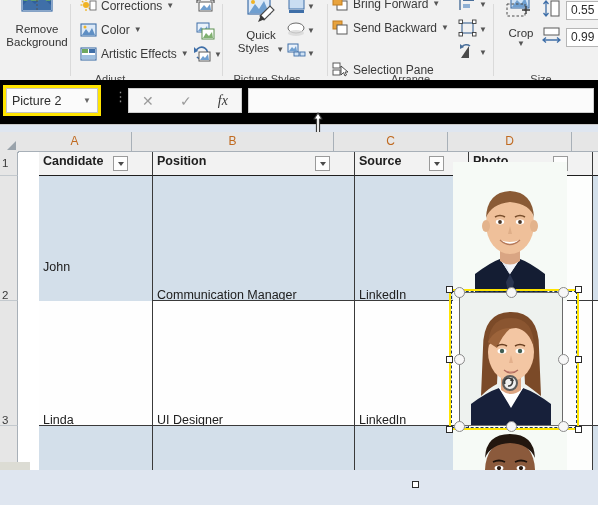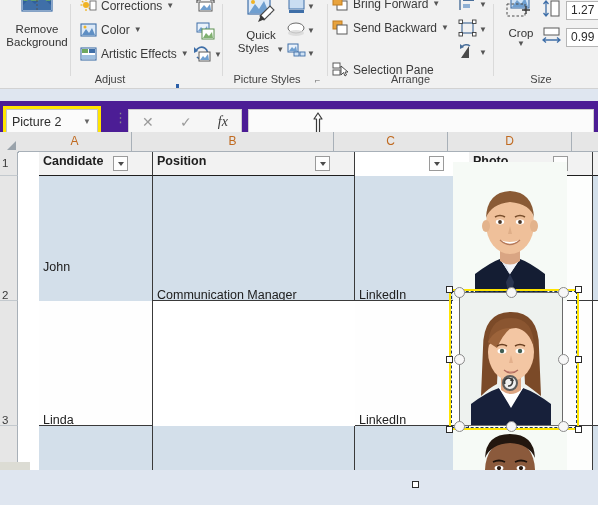--- a/index.html
+++ b/index.html
@@ -45,22 +45,22 @@
 
   
   .sizefield{
     position:absolute;height:19px;background:#fff;border:1px solid #b5b5b5;
     font-size:12px;color:#2b2b2b;padding:1px 2px 0 4px;box-sizing:border-box;
     overflow:hidden;white-space:nowrap;
   }
 
   
   .fbar{
-    position:absolute;left:0;top:101px;width:598px;height:44px;
-    background:#4c1d95;border-bottom:1px solid #c8c8c8;
+    position:absolute;left:0;top:80px;width:598px;height:44px;
+    background:#000000;border-bottom:1px solid #c8c8c8;
   }
   .namebox{
     position:absolute;left:6px;top:8px;width:92px;height:25px;
     background:#fbfbfb;border:1px solid #c4c4c4;box-sizing:border-box;
     display:flex;align-items:center;
   }
   .namebox .nbtext{padding-left:5px;font-size:12.5px;color:#2c2c2c;}
   .namebox .nbcaret{position:absolute;right:6px;font-size:8px;color:#666;}
   .nbhighlight{
     position:absolute;left:3px;top:5px;width:98px;height:31px;
@@ -374,21 +374,21 @@
         <span class="caret" style="display:block;margin:0;">▼</span>
       </div>
 
       <div class="icoonly" style="left:46px;top:0px;">
         <svg width="19" height="18" viewBox="0 0 19 18">
           <path d="M4 2 L4 15 M1.5 4 L4 1 L6.5 4 M1.5 13 L4 16 L6.5 13" stroke="#3f6fa8" stroke-width="1.3" fill="none"></path>
           <rect x="9" y="1" width="8" height="15" fill="#fff" stroke="#5a5a5a" stroke-width="1"></rect>
         </svg>
       </div>
       <div class="sizefield" style="left:70px;top:1px;width:34px;">
-        <span>1.27</span>
+        <span>0.55</span>
       </div>
 
       <div class="icoonly" style="left:46px;top:27px;">
         <svg width="19" height="18" viewBox="0 0 19 18">
           <rect x="2" y="1" width="15" height="7" fill="#fff" stroke="#5a5a5a" stroke-width="1"></rect>
           <path d="M2 13 L17 13 M4 10.5 L1 13 L4 15.5 M15 10.5 L18 13 L15 15.5" stroke="#3f6fa8" stroke-width="1.3" fill="none"></path>
         </svg>
       </div>
       <div class="sizefield" style="left:70px;top:28px;width:34px;">
         <span>0.99</span>
@@ -439,20 +439,21 @@
     <div class="cell hdr" style="left:18px;top:20px;width:114px;height:24px;">Candidate</div>
     <div class="filterbtn" style="left:113px;top:24px;">
         <i></i>
       </div>
 
     <div class="cell hdr" style="left:132px;top:20px;width:202px;height:24px;">Position</div>
     <div class="filterbtn" style="left:315px;top:24px;">
         <i></i>
       </div>
 
+    <div class="cell hdr" style="left:334px;top:20px;width:114px;height:24px;">Source</div>
     <div class="filterbtn" style="left:429px;top:24px;">
         <i></i>
       </div>
 
     <div class="cell hdr" style="left:448px;top:20px;width:124px;height:24px;">Photo</div>
     <div class="filterbtn" style="left:553px;top:24px;">
         <i></i>
       </div>
 
     <div class="cell hdr" style="left:572px;top:20px;width:26px;height:24px;border-right:none;"></div>
@@ -497,20 +498,23 @@
         <path d="M62 55 Q67 52 72 55" stroke="#7a4f2d" stroke-width="1.6" fill="none"></path>
 
         <path d="M57 64 L55 72 L59 72 Z" fill="#dfae88"></path>
         <path d="M47 78 Q57 86 67 78 Q57 82 47 78 Z" fill="#ffffff"></path>
         <path d="M47 78 Q57 87 67 78" stroke="#b5795a" stroke-width="1.3" fill="none"></path>
       </svg>
     </div>
 
     <div class="cell plain" style="left:18px;top:169px;width:114px;height:125px;padding-top:112px;">
       <span>Linda</span>
+    </div>
+    <div class="cell plain" style="left:132px;top:169px;width:202px;height:125px;padding-top:112px;">
+      <span>UI Designer</span>
     </div>
     <div class="cell plain" style="left:334px;top:169px;width:114px;height:125px;padding-top:112px;">
       <span>LinkedIn</span>
     </div>
     <div class="cell plain" style="left:448px;top:169px;width:124px;height:125px;"></div>
     <div class="cell plain" style="left:572px;top:169px;width:26px;height:125px;border-right:none;"></div>
 
     <div class="photo" style="left:459px;top:160px;width:104px;height:134px;">
       <svg width="104" height="134" viewBox="0 0 104 134">
         <rect width="104" height="134" fill="#eef2ef"></rect>

